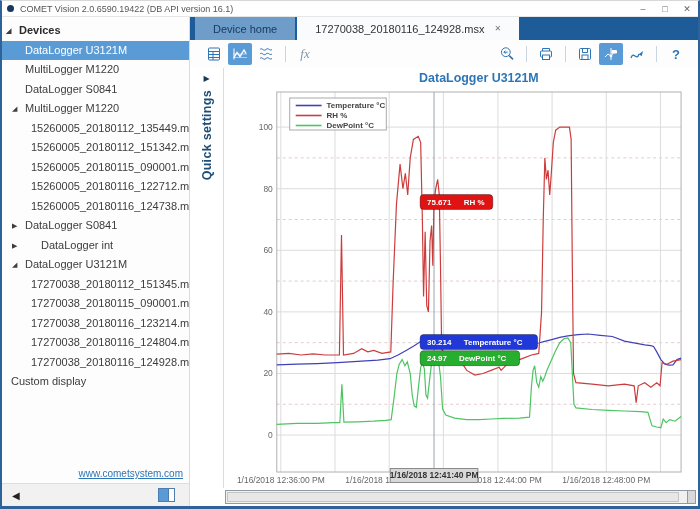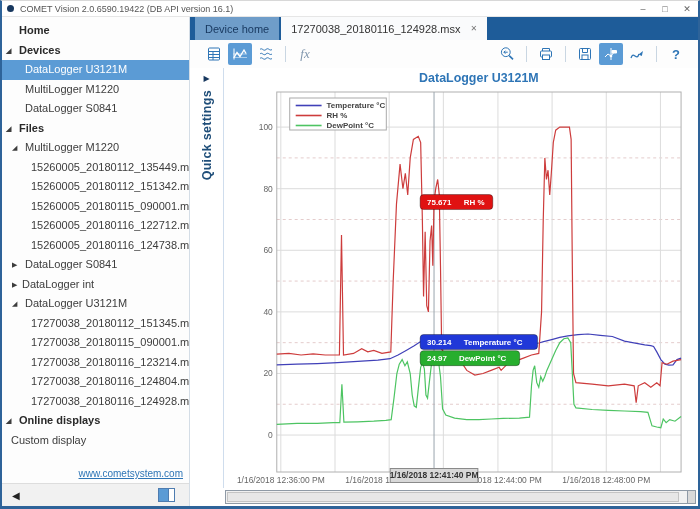--- a/index.html
+++ b/index.html
@@ -21,21 +21,21 @@
   .sblink{height:16px;flex:0 0 16px;text-align:right;padding-right:6px;font-size:10px;line-height:14px;}
   .sblink a{color:#2e75b6;text-decoration:underline;cursor:pointer;margin-top:24px;}
   .sbfooter{height:22px;flex:0 0 22px;background:#f1f1f1;border-top:1px solid #ddd;display:flex;align-items:center;}
   .collapse{margin-left:10px;font-size:10px;color:#222;}
   .paneltoggle{margin-left:auto;margin-right:14px;width:15px;height:12px;border:1px solid #4e7cb0;display:flex;background:#fff;}
   .pt-l{width:9px;background:#5b9bd5;}
   .pt-r{flex:1;background:#fff;border-left:1px solid #4e7cb0;}
   
   .main{flex:1;display:flex;flex-direction:column;min-width:0;}
   .tabbar{height:23px;flex:0 0 23px;background:#1e5c99;display:flex;align-items:stretch;padding-left:5px;font-size:11px;}
-  .tab{display:flex;align-items:center;padding:0 10px;background:#6f9dc9;color:#17375e;margin-right:2px;cursor:default;}
+  .tab{display:flex;align-items:center;padding:0 18px;background:#6f9dc9;color:#17375e;margin-right:2px;cursor:default;}
   .tab.active{background:#fafbfc;color:#333;}
   .tclose{margin-left:10px;color:#777;font-size:8px;}
   .toolbar{height:28px;flex:0 0 28px;display:flex;align-items:center;background:#fdfdfd;padding:0 10px 0 12px;}
   .tbgroup{display:flex;align-items:center;gap:2px;}
   .tbspacer{flex:1;}
   .tbbtn{width:24px;height:22px;display:flex;align-items:center;justify-content:center;color:#2e75b6;border-radius:2px;cursor:default;}
   .tbbtn svg{width:16px;height:16px;}
   .tbbtn.active{background:#5b9bd5;color:#fff;}
   .tbbtn[data-name="function-view-button"]{font-style:italic;color:#8096ad;font-family:"Liberation Serif",serif;font-size:13px;}
   .tbbtn[data-name="help-button"]{font-weight:bold;font-size:13px;}
@@ -74,41 +74,38 @@
     <span class="apptitle" data-name="window-title">COMET Vision 2.0.6590.19422 (DB API version 16.1)</span>
     <span class="wctrls" data-name="window-controls">
       <span class="wbtn" data-name="minimize-icon">–</span>
       <span class="wbtn" data-name="maximize-icon">□</span>
       <span class="wbtn" data-name="close-icon">✕</span>
     </span>
   </div>
   <div class="approw">
     <div class="sidebar" data-name="sidebar">
       <div id="tree" class="tree" data-name="navigation-tree">
-          <div class="trow bold" data-name="tree-item-home" style="padding-left: 17px;"><span data-name="tree-item-label">Home</span></div>
           <div class="trow bold" data-name="tree-item-devices" style="padding-left: 17px;"><span class="exp" data-name="expander-open-icon" style="left: 4px;">◢</span><span data-name="tree-item-label">Devices</span></div>
           <div class="trow sel" data-name="tree-item-datalogger-u3121m" style="padding-left: 23px;"><span data-name="tree-item-label">DataLogger U3121M</span></div>
           <div class="trow" data-name="tree-item-multilogger-m1220" style="padding-left: 23px;"><span data-name="tree-item-label">MultiLogger M1220</span></div>
           <div class="trow" data-name="tree-item-datalogger-s0841" style="padding-left: 23px;"><span data-name="tree-item-label">DataLogger S0841</span></div>
-          <div class="trow bold" data-name="tree-item-files" style="padding-left: 17px;"><span class="exp" data-name="expander-open-icon" style="left: 4px;">◢</span><span data-name="tree-item-label">Files</span></div>
           <div class="trow" data-name="tree-item-multilogger-m1220" style="padding-left: 23px;"><span class="exp" data-name="expander-open-icon" style="left: 10px;">◢</span><span data-name="tree-item-label">MultiLogger M1220</span></div>
           <div class="trow" data-name="tree-item-15260005-20180112-135449-msx" style="padding-left: 29px;"><span data-name="tree-item-label">15260005_20180112_135449.msx</span></div>
           <div class="trow" data-name="tree-item-15260005-20180112-151342-msx" style="padding-left: 29px;"><span data-name="tree-item-label">15260005_20180112_151342.msx</span></div>
           <div class="trow" data-name="tree-item-15260005-20180115-090001-msx" style="padding-left: 29px;"><span data-name="tree-item-label">15260005_20180115_090001.msx</span></div>
           <div class="trow" data-name="tree-item-15260005-20180116-122712-msx" style="padding-left: 29px;"><span data-name="tree-item-label">15260005_20180116_122712.msx</span></div>
           <div class="trow" data-name="tree-item-15260005-20180116-124738-msx" style="padding-left: 29px;"><span data-name="tree-item-label">15260005_20180116_124738.msx</span></div>
           <div class="trow" data-name="tree-item-datalogger-s0841" style="padding-left: 23px;"><span class="exp" data-name="expander-closed-icon" style="left: 10px;">▶</span><span data-name="tree-item-label">DataLogger S0841</span></div>
-          <div class="trow" data-name="tree-item-datalogger-int" style="padding-left: 20px;"><span class="exp" data-name="expander-closed-icon" style="left: 10px;">▶</span><span data-name="tree-item-label">DataLogger int</span></div>
+          <div class="trow" data-name="tree-item-datalogger-int" style="padding-left: 39px;"><span class="exp" data-name="expander-closed-icon" style="left: 10px;">▶</span><span data-name="tree-item-label">DataLogger int</span></div>
           <div class="trow" data-name="tree-item-datalogger-u3121m" style="padding-left: 23px;"><span class="exp" data-name="expander-open-icon" style="left: 10px;">◢</span><span data-name="tree-item-label">DataLogger U3121M</span></div>
           <div class="trow" data-name="tree-item-17270038-20180112-151345-msx" style="padding-left: 29px;"><span data-name="tree-item-label">17270038_20180112_151345.msx</span></div>
           <div class="trow" data-name="tree-item-17270038-20180115-090001-msx" style="padding-left: 29px;"><span data-name="tree-item-label">17270038_20180115_090001.msx</span></div>
           <div class="trow" data-name="tree-item-17270038-20180116-123214-msx" style="padding-left: 29px;"><span data-name="tree-item-label">17270038_20180116_123214.msx</span></div>
           <div class="trow" data-name="tree-item-17270038-20180116-124804-msx" style="padding-left: 29px;"><span data-name="tree-item-label">17270038_20180116_124804.msx</span></div>
           <div class="trow" data-name="tree-item-17270038-20180116-124928-msx" style="padding-left: 29px;"><span data-name="tree-item-label">17270038_20180116_124928.msx</span></div>
-          <div class="trow bold" data-name="tree-item-online-displays" style="padding-left: 17px;"><span class="exp" data-name="expander-open-icon" style="left: 4px;">◢</span><span data-name="tree-item-label">Online displays</span></div>
           <div class="trow" data-name="tree-item-custom-display" style="padding-left: 9px;"><span data-name="tree-item-label">Custom display</span></div>
         </div>
       <div class="sblink" data-name="website-link-row">
         <a data-name="website-link">www.cometsystem.com</a>
       </div>
       <div class="sbfooter" data-name="sidebar-footer">
         <span class="collapse" data-name="collapse-sidebar-icon">◀</span>
         <span class="paneltoggle" data-name="panel-toggle-icon">
             <span class="pt-l"></span>
             <span class="pt-r"></span>

